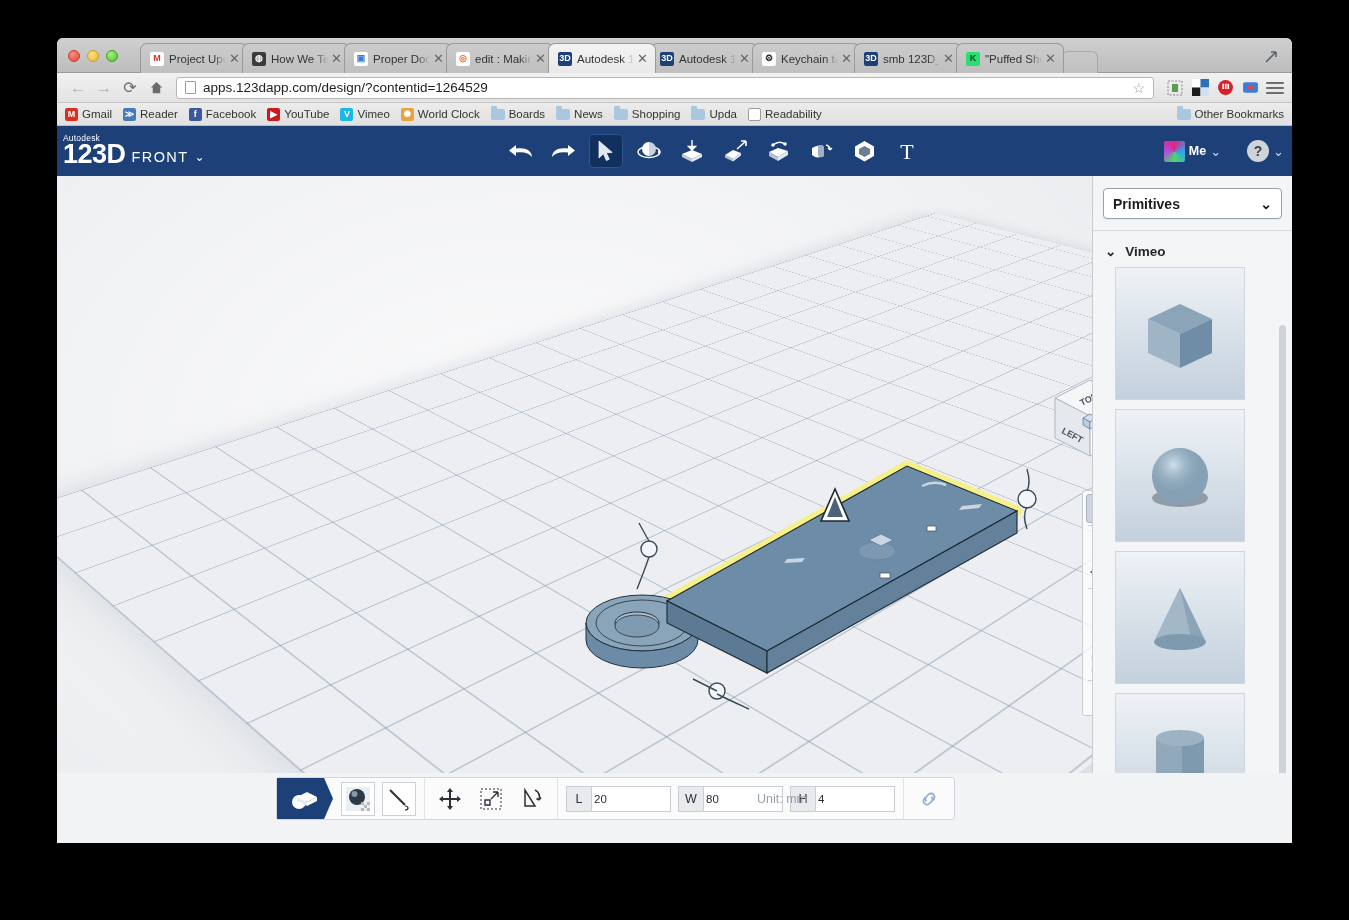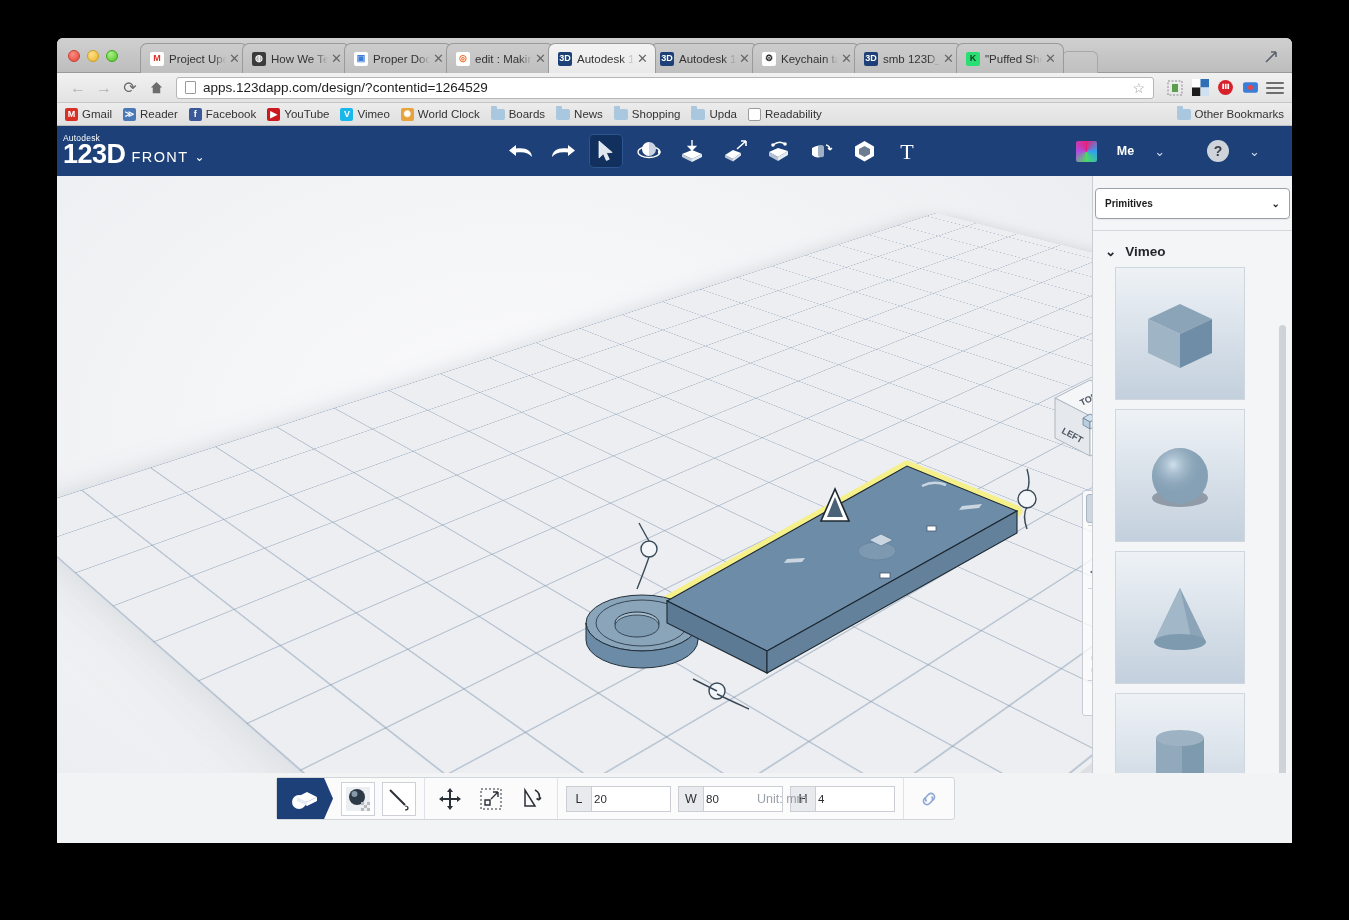--- a/index.html
+++ b/index.html
@@ -77,21 +77,21 @@
     position:relative; }
   .logo{ padding-left:6px; display:flex; align-items:flex-end; color:#fff; }
   .logo .sup{ font-size:8.5px; line-height:1; display:block; letter-spacing:.2px;}
   .logo .big{ font-size:27px; font-weight:bold; line-height:.95; letter-spacing:-.5px; }
   .logo .dsg{ font-size:14.5px; letter-spacing:1.4px; margin:0 0 3px 6px; }
   .logo .cv{ font-size:12px; margin:0 0 4px 6px; }
   .maintools{ position:absolute; left:446px; display:flex; align-items:center; gap:9px; }
   .tbtn{ width:34px; height:34px; display:flex; align-items:center; justify-content:center;
     border-radius:5px; }
   .tbtn.sel{ background:#12305e; box-shadow:inset 0 0 0 1px #2d5590; }
-  .appright{ position:absolute; right:32px; display:flex; align-items:center; gap:20px; }
+  .appright{ position:absolute; right:8px; display:flex; align-items:center; gap:4px; }
   .avatar{ width:21px; height:21px; border-radius:2px;
     background:conic-gradient(#e2237e,#2ea3f2,#4cd964,#b14ce0,#e2237e); }
   .melbl{ color:#fff; font-size:12.5px; font-weight:bold; }
   .chev{ color:#cfdcef; font-size:13px; }
   .qmark{ width:22px; height:22px; border-radius:50%; background:#cfd4da; color:#3b3f45;
     font-size:14px; font-weight:bold; display:flex; align-items:center;
     justify-content:center; margin-left:22px; }
 
   
   .workspace{ position:relative; height:655px; display:flex; background:#f2f3f5; }
@@ -113,23 +113,23 @@
     background:rgba(255,255,255,.72); border:1px solid #c7ccd4; border-radius:3px;
     padding:3px 0; display:flex; flex-direction:column; align-items:center; }
   .nt{ width:28px; height:29px; display:flex; align-items:center; justify-content:center;
     color:#5b6876; }
   .nt.on{ background:#cdd6e0; border:1px solid #a9b4c2; border-radius:3px; }
   .ntsep{ width:24px; height:1px; background:#ccd2da; margin:2px 0; }
 
   
   .rpanel{ width:200px; background:#f4f5f6; border-left:1px solid #c9ccd1;
     display:flex; flex-direction:column; position:relative; }
-  .rsel{ margin:12px 2px 11px; height:31px; background:#fff; border:1px solid #9ba1a9;
+  .rsel{ margin:12px 10px 11px; height:31px; background:#fff; border:1px solid #9ba1a9;
     border-radius:4px; display:flex; align-items:center; justify-content:space-between;
-    padding:0 9px; font-size:10px; font-weight:bold; color:#1c1c1c;
+    padding:0 9px; font-size:14px; font-weight:bold; color:#1c1c1c;
     box-shadow:0 1px 1px rgba(0,0,0,.06); }
   .rdiv{ height:1px; background:#d6d8dc; }
   .rgroup{ display:flex; align-items:center; gap:9px; padding:12px 0 8px 12px;
     font-size:13.5px; font-weight:bold; color:#24282d; }
   .rscroll{ flex:1; overflow:hidden; position:relative; padding:0 0 0 22px; }
   .prim{ width:130px; height:133px; margin-bottom:9px;
     background:linear-gradient(#eef2f6,#c3d0dd); border:1px solid #cfd6de;
     display:flex; align-items:center; justify-content:center; }
   .sbar{ position:absolute; right:6px; top:58px; width:7px; height:520px;
     background:#cfd3d8; border-radius:4px; }

